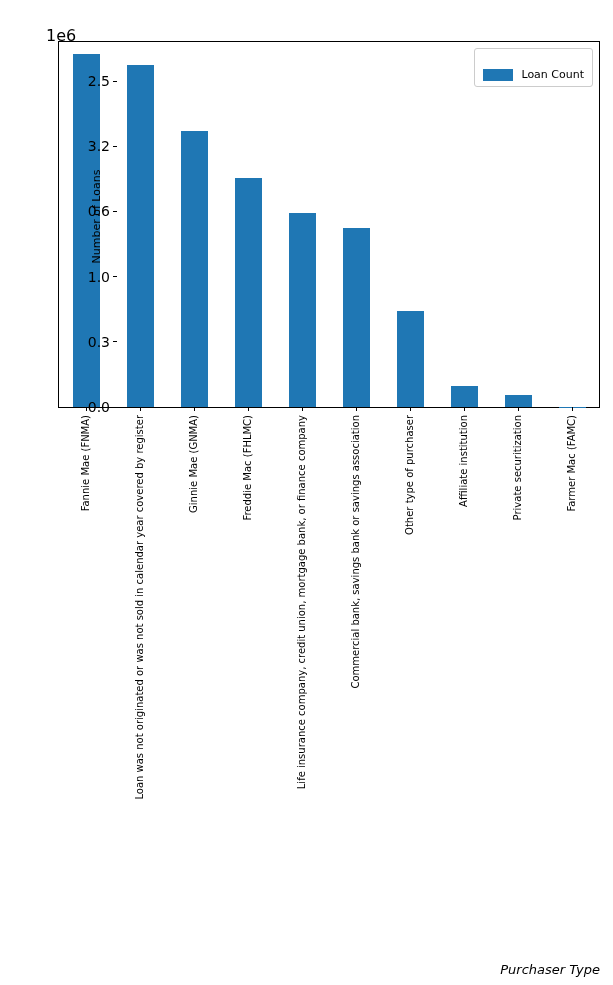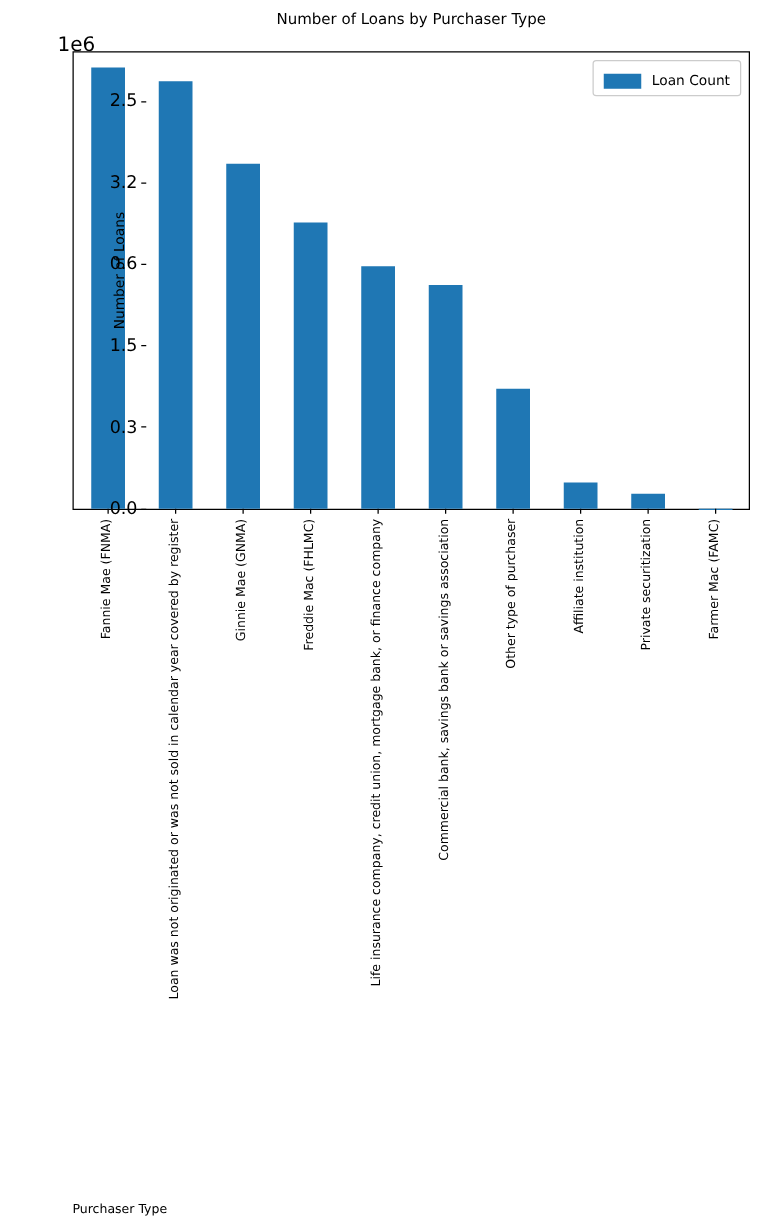--- a/index.html
+++ b/index.html
@@ -138,35 +138,36 @@
     transform: translate(-100%, -50%);
     white-space: nowrap;
   }
 
   
   #x-axis-label {
     position: absolute;
     left: 58px;
     top: 962px;
     width: 542px;
-    text-align: left;
-    font-size: 10px;
-    color: #000000;
-    white-space: nowrap;
+    text-align: right;
+    font-size: 13px;
+    color: #000000;
+    white-space: nowrap;
+    font-style: italic;
   }
 
   
   #legend {
     position: absolute;
     right: 6px;
     top: 6px;
     border: 1px solid #cccccc;
     border-radius: 3px;
     background: #ffffff;
-    padding: 9px 8px 5px 8px;
+    padding: 19px 8px 5px 8px;
     display: flex;
     align-items: center;
     gap: 8px;
     box-sizing: border-box;
   }
   #legend .swatch {
     width: 30px;
     height: 12px;
     background: #1f77b4;
     flex: none;
@@ -175,21 +176,20 @@
     font-size: 11px;
     color: #000000;
     white-space: nowrap;
   }
 </style>
 </head>
 <body>
 
 <div id="figure">
 
-  <div id="chart-title">Number of Loans by Purchaser Type</div>
 
   <div id="y-offset-text">1e6</div>
 
   <div id="axes">
 
     <div id="plot-area">
         <div class="bar" style="left: 13.5px; width: 27px; height: 353.268px; background: rgb(31, 119, 180);"></div>
         <div class="bar" style="left: 67.5px; width: 27px; height: 341.536px; background: rgb(31, 119, 180);"></div>
         <div class="bar" style="left: 121.5px; width: 27px; height: 276.357px; background: rgb(31, 119, 180);"></div>
         <div class="bar" style="left: 175.5px; width: 27px; height: 229.429px; background: rgb(31, 119, 180);"></div>
@@ -205,21 +205,21 @@
         <div class="ytick-wrap" style="top: 365px;">
           <div class="tickmark"></div>
           <div class="ticktext">0.0</div>
         </div>
         <div class="ytick-wrap" style="top: 299.821px;">
           <div class="tickmark"></div>
           <div class="ticktext">0.3</div>
         </div>
         <div class="ytick-wrap" style="top: 234.643px;">
           <div class="tickmark"></div>
-          <div class="ticktext">1.5</div>
+          <div class="ticktext">1.0</div>
         </div>
         <div class="ytick-wrap" style="top: 169.464px;">
           <div class="tickmark"></div>
           <div class="ticktext">0.6</div>
         </div>
         <div class="ytick-wrap" style="top: 104.286px;">
           <div class="tickmark"></div>
           <div class="ticktext">3.2</div>
         </div>
         <div class="ytick-wrap" style="top: 39.1071px;">

